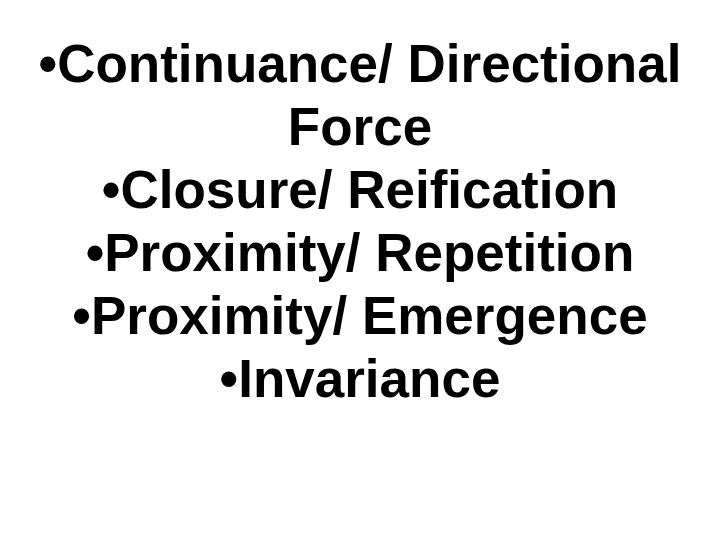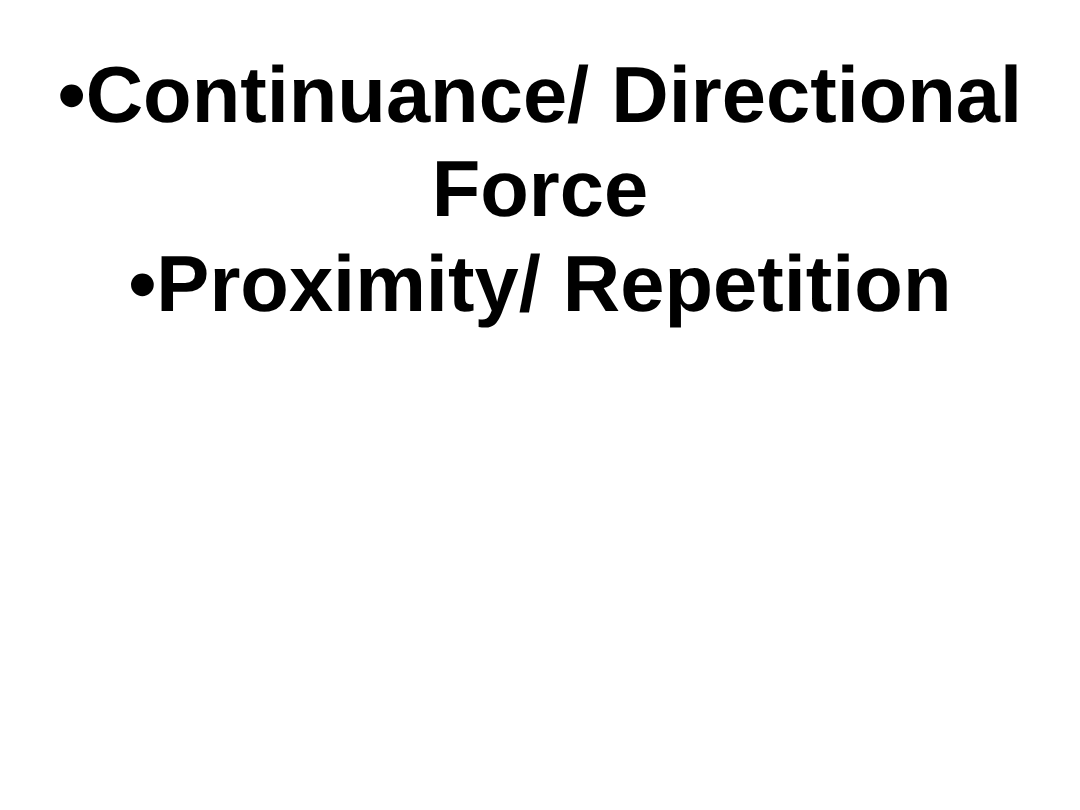--- a/index.html
+++ b/index.html
@@ -38,20 +38,23 @@
   }
 </style>
 </head>
 <body>
 
 <div class="slide">
   <div class="bullet-list">
 
     <div class="bullet-line"><span class="bullet-glyph">•</span><span class="bullet-text">Continuance/ Directional Force</span></div>
 
+    <div class="bullet-line"><span class="bullet-glyph">•</span><span class="bullet-text">Closure/ Reification</span></div>
 
     <div class="bullet-line"><span class="bullet-glyph">•</span><span class="bullet-text">Proximity/ Repetition</span></div>
 
+    <div class="bullet-line"><span class="bullet-glyph">•</span><span class="bullet-text">Proximity/ Emergence</span></div>
 
 
+    <div class="bullet-line"><span class="bullet-glyph">•</span><span class="bullet-text">Invariance</span></div>
 
   </div>
 </div>
 
 </body></html>

